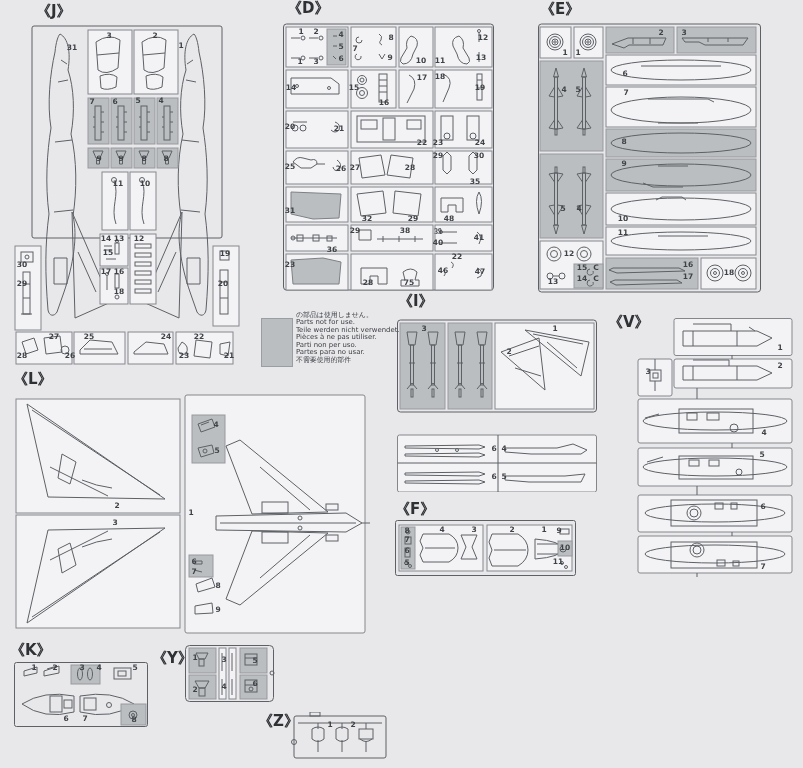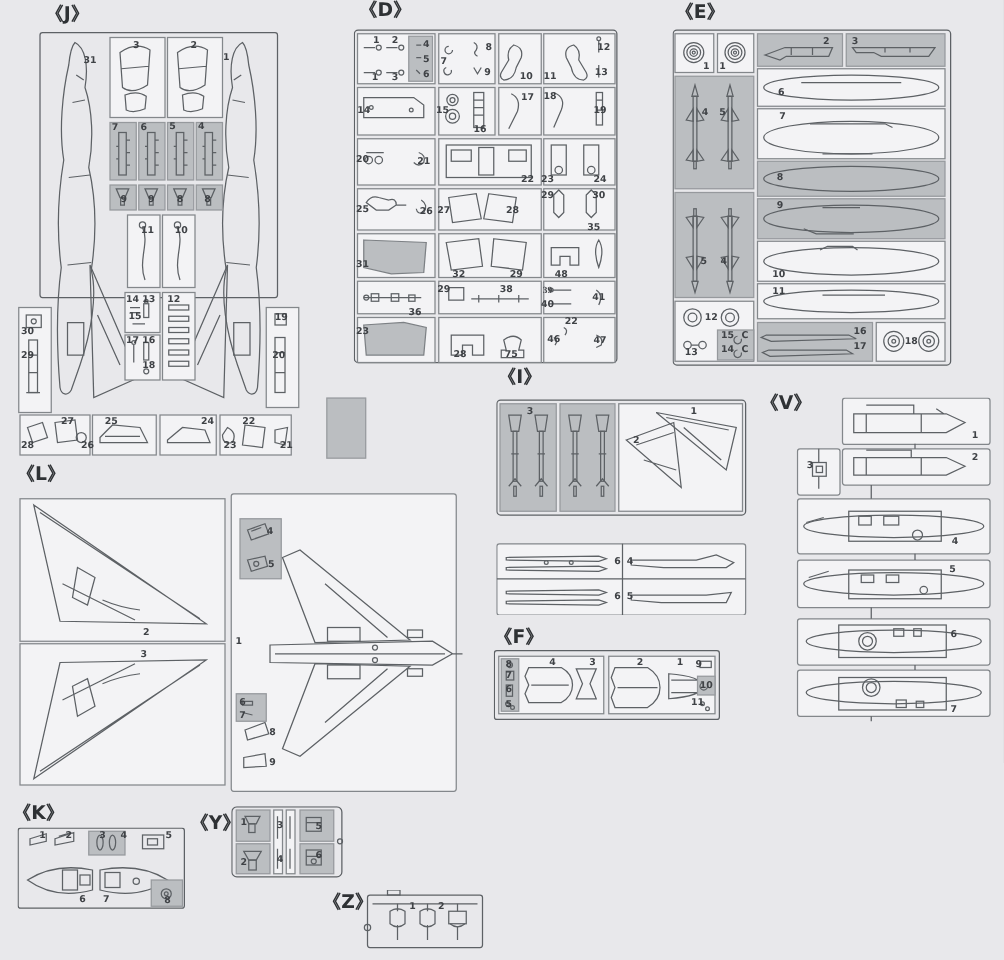--- a/index.html
+++ b/index.html
@@ -32,20 +32,29 @@
   <span class="sec-label" style="left:540px;top:1px">《E》</span>
   <span class="sec-label" style="left:398px;top:293px">《I》</span>
   <span class="sec-label" style="left:608px;top:314px">《V》</span>
   <span class="sec-label" style="left:13px;top:371px">《L》</span>
   <span class="sec-label" style="left:395px;top:501px">《F》</span>
   <span class="sec-label" style="left:10px;top:642px">《K》</span>
   <span class="sec-label" style="left:152px;top:650px">《Y》</span>
   <span class="sec-label" style="left:258px;top:713px">《Z》</span>
 
   <div class="note-swatch"></div>
+  <div class="note-text">
+    <span>の部品は使用しません。</span>
+    <span>Parts not for use.</span>
+    <span>Teile werden nicht verwendet.</span>
+    <span>Pièces à ne pas utiliser.</span>
+    <span>Parti non per uso.</span>
+    <span>Partes para no usar.</span>
+    <span>不需要使用的部件</span>
+  </div>
 
   <section class="sprue" style="left:14px;top:22px;width:226px;height:346px">
     <svg width="226" height="346" viewBox="0 0 226 346">
       <defs>
         <g id="jfus">
           <path class="a" d="M46,12 C54,16 57,30 54,48 C60,66 61,90 57,112 C63,138 63,168 59,194 C64,214 59,244 50,270 L43,290 C40,295 35,294 34,288 C31,252 31,222 35,192 C31,162 33,130 37,106 C33,82 36,52 41,30 C42,20 44,14 46,12 Z"></path>
           <path class="a" d="M44,60 L54,58 M41,120 L58,118 M40,190 L59,188 M47,38 L53,42"></path>
           <path class="a" d="M40,236 h13 v26 h-13 Z"></path>
           <path class="a" d="M58,190 L97,280 L61,296 Z M64,230 L82,270"></path>
         </g>

